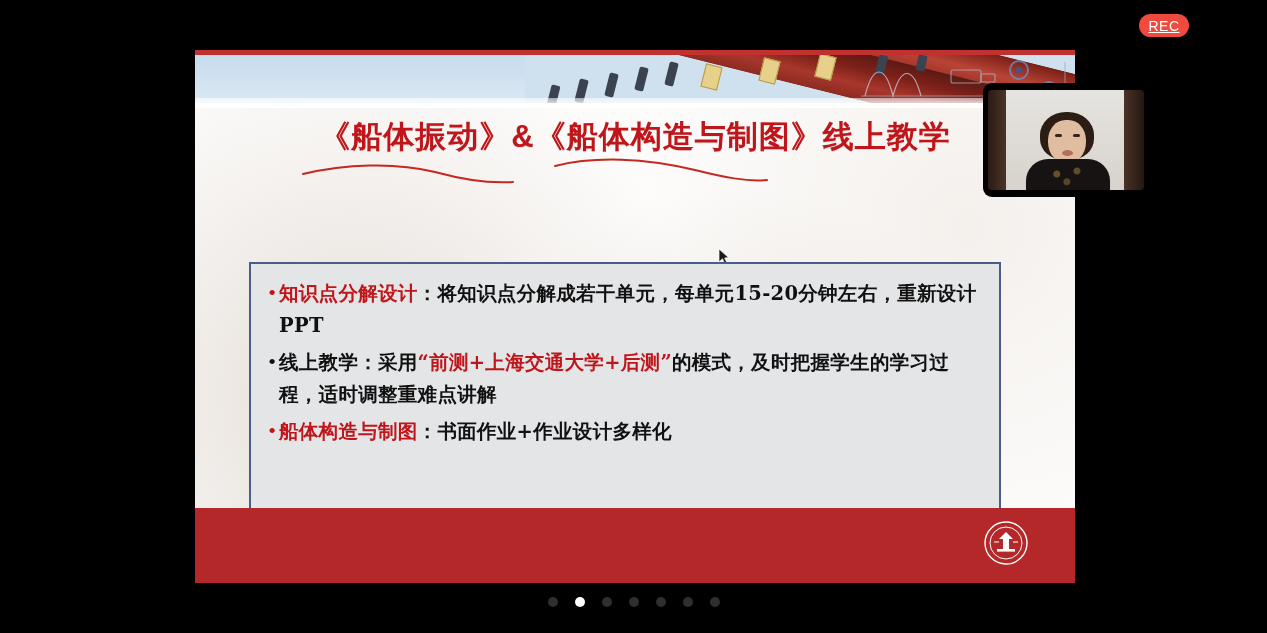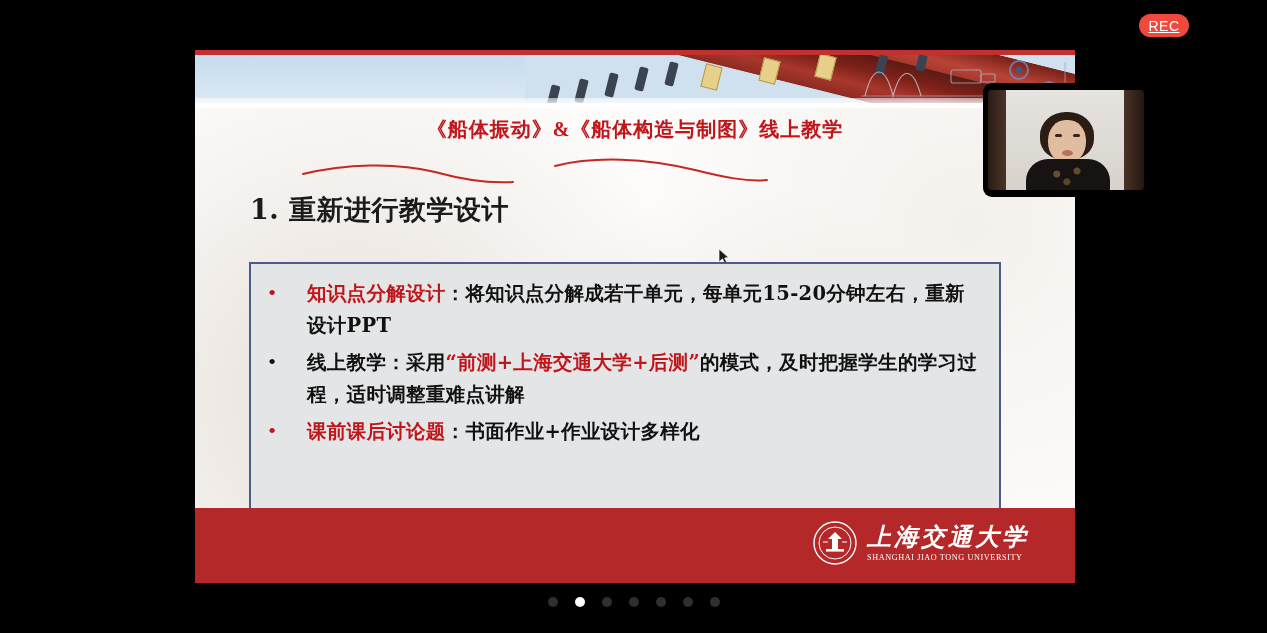--- a/index.html
+++ b/index.html
@@ -51,22 +51,22 @@
     position:absolute;left:0;top:58px;width:880px;height:400px;
     background:
       radial-gradient(circle at 18% 72%, rgba(210,198,188,.55) 0%, rgba(255,255,255,0) 46%),
       radial-gradient(circle at 62% 88%, rgba(215,205,195,.45) 0%, rgba(255,255,255,0) 42%),
       radial-gradient(circle at 88% 30%, rgba(238,232,226,.6) 0%, rgba(255,255,255,0) 40%),
       #fdfcfb;
   }
 
   .slide-title{
     position:absolute;left:0;top:66px;width:880px;text-align:center;
-    color:#c0151a;font-weight:bold;font-size:20px;letter-spacing:1px;
-    font-family:Liberation Serif, serif;
+    color:#c0151a;font-weight:bold;font-size:31px;letter-spacing:1px;
+    font-family:Liberation Sans, sans-serif;
     text-shadow:0 1px 0 rgba(0,0,0,.08);
   }
   .annot{position:absolute;left:0;top:100px;width:880px;height:46px;pointer-events:none;}
 
   .slide-heading{
     position:absolute;left:55px;top:142px;
     color:#1b1b1b;font-weight:bold;font-size:27px;letter-spacing:.5px;
     font-family:"DejaVu Serif", serif;
   }
 
@@ -79,21 +79,21 @@
     padding:14px 16px 0 14px;
   }
   .bullet-row{display:flex;align-items:flex-start;margin-bottom:6px;}
   .bullet-dot{
     width:14px;flex:0 0 14px;text-align:center;font-size:22px;line-height:30px;
     color:#111;
   }
   .bullet-row.accent .bullet-dot{color:#c0151a;}
   .bullet-text{
     flex:1;font-family:"DejaVu Serif", serif;font-weight:bold;
-    font-size:19.5px;line-height:1.62;color:#111;letter-spacing:.3px;margin-left:28px;
+    font-size:19.5px;line-height:1.62;color:#111;letter-spacing:.3px;
   }
   .red{color:#c0151a;}
 
   
   .footer{
     position:absolute;left:0;top:458px;width:880px;height:75px;background:#b5282a;
   }
   .logo{position:absolute;right:46px;top:12px;display:flex;align-items:center;gap:9px;color:#fff;}
   .logo-mark{width:46px;height:46px;}
   .logo-words{display:flex;flex-direction:column;align-items:flex-start;}
@@ -172,55 +172,50 @@
 
   <div class="slide-body"></div>
 
   <div class="slide-title">《船体振动》&amp;《船体构造与制图》线上教学</div>
 
   <svg class="annot" viewBox="0 0 880 46">
     <path d="M108 24 C150 14, 200 12, 240 22 C262 28, 290 34, 318 32" stroke="#c4281f" stroke-width="2" fill="none" stroke-linecap="round"></path>
     <path d="M360 16 C400 6, 450 8, 500 20 C528 27, 552 32, 572 30" stroke="#c4281f" stroke-width="2" fill="none" stroke-linecap="round"></path>
   </svg>
 
-  <div class="slide-heading">1. 重新进行教学设计</div>
 
   <svg class="cursor" viewBox="0 0 12 18">
     <path d="M1 1 L1 14 L4.5 10.8 L6.8 16 L9 15 L6.7 10 L10.6 9.6 Z" fill="#1a1a1a" stroke="#fff" stroke-width="0.7"></path>
   </svg>
 
   <div class="content-box">
     <div class="bullet-row accent">
       <span class="bullet-dot">•</span>
       <span class="bullet-text"><span class="red">知识点分解设计</span><span>：将知识点分解成若干单元，每单元15-20分钟左右，重新设计PPT</span></span>
     </div>
     <div class="bullet-row">
       <span class="bullet-dot">•</span>
       <span class="bullet-text"><span>线上教学：采用</span><span class="red">“前测+上海交通大学+后测”</span><span>的模式，及时把握学生的学习过程，适时调整重难点讲解</span></span>
     </div>
     <div class="bullet-row accent">
       <span class="bullet-dot">•</span>
-      <span class="bullet-text"><span class="red">课前课后讨论题</span><span>：书面作业+作业设计多样化</span></span>
+      <span class="bullet-text"><span class="red">船体构造与制图</span><span>：书面作业+作业设计多样化</span></span>
     </div>
   </div>
 
   <div class="footer">
     <div class="logo">
       <svg class="logo-mark" viewBox="0 0 46 46">
         <circle cx="23" cy="23" r="21" fill="none" stroke="#fff" stroke-width="1.4"></circle>
         <circle cx="23" cy="23" r="16" fill="none" stroke="#fff" stroke-width="1"></circle>
         <path d="M23 12 L30 19 L16 19 Z" fill="#fff"></path>
         <rect x="20" y="19" width="6" height="10" fill="#fff"></rect>
         <rect x="14" y="29" width="18" height="2.6" fill="#fff"></rect>
         <path d="M11 22 L16 22 M30 22 L35 22" stroke="#fff" stroke-width="1"></path>
       </svg>
-      <span class="logo-words">
-        <span class="logo-cn">上海交通大学</span>
-        <span class="logo-en">SHANGHAI JIAO TONG UNIVERSITY</span>
-      </span>
     </div>
 
   </div>
 </div>
 
 <div class="webcam">
   <div class="vid">
     <div class="doorL"></div>
     <div class="wall"></div>
     <div class="doorR"></div>

